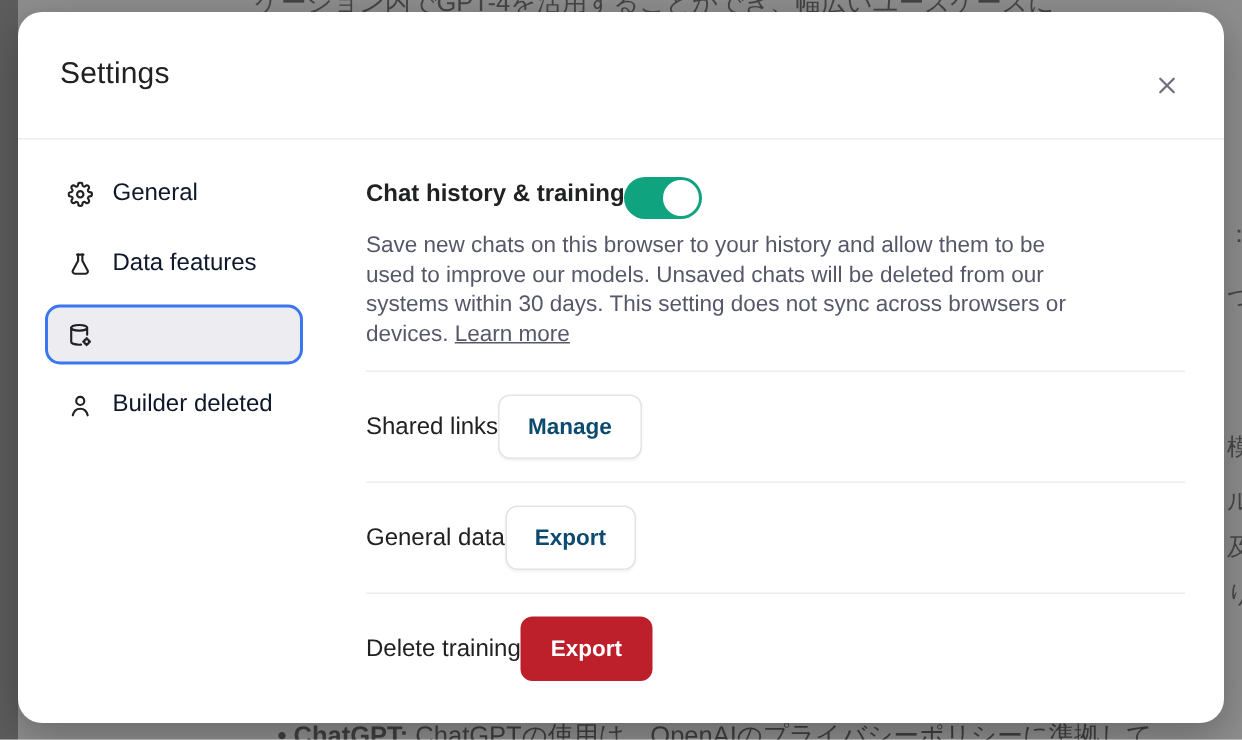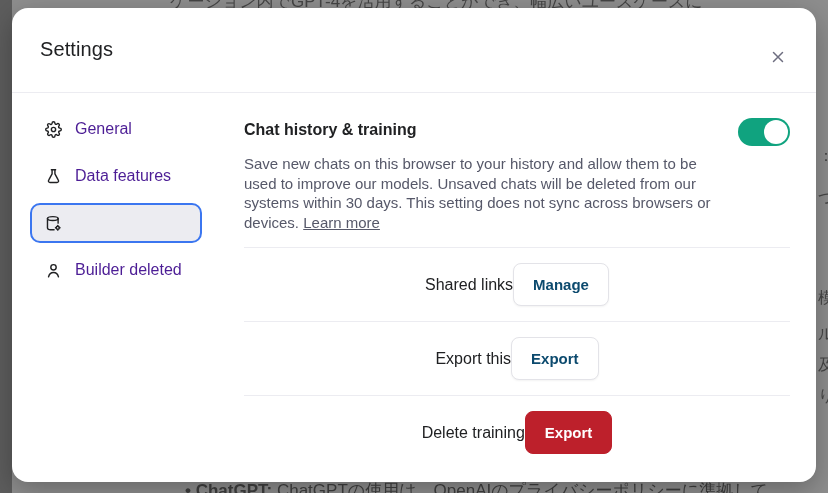--- a/index.html
+++ b/index.html
@@ -43,35 +43,35 @@
   }
 
   .dialog-body { display:flex; padding:0; }
 
   
   .sidebar { width:232px; padding:16px 0 0 18px; flex-shrink:0; }
   .side-item {
     display:flex; align-items:center; gap:13px;
     width:172px; height:40px; padding:0 13px;
     margin-bottom:7px; border:2px solid transparent; border-radius:10px;
-    font-size:16px; color:#4c1d95; cursor:pointer; background:transparent;
+    font-size:16px; color:#0f172a; cursor:pointer; background:transparent;
   }
   .side-item.selected { background:#ececf1; border-color:#3b76f0; }
   .side-item .icn { width:17px; height:17px; flex-shrink:0; color:#202123; display:block; }
 
   
   .content { width:546px; padding-top:25px; }
-  .section-head { display:flex; align-items:flex-start; justify-content:space-between; }
+  .section-head { display:flex; align-items:flex-start; }
   .section-title { font-size:16px; font-weight:600; color:#202123; padding-top:3px; }
   .section-desc {
     margin-top:8px; width:482px; font-size:15px; line-height:19.5px; color:#565869;
   }
   .learn-more { color:#565869; text-decoration:underline; cursor:pointer; }
   .divider { height:1px; background:#ececf1; margin-top:15px; }
-  .row { display:flex; align-items:center; justify-content:center; height:73px; }
+  .row { display:flex; align-items:center; justify-content:flex-start; height:73px; }
   .row-label { font-size:16px; color:#202123; }
 
   .btn {
     font-family:"Liberation Sans", sans-serif;
     font-size:15px; font-weight:600; border-radius:8px; cursor:pointer;
     padding:11px 19px; line-height:1.3;
   }
   .btn.secondary {
     background:#ffffff; color:#0c4a6e; border:1px solid #e3e3e8;
     box-shadow:0 1px 2px rgba(0,0,0,.05);
@@ -162,21 +162,21 @@
       <div class="divider"></div>
 
       <div class="row">
         <span class="row-label">Shared links</span>
         <button class="btn secondary">Manage</button>
       </div>
 
       <div class="divider" style="margin-top:0;"></div>
 
       <div class="row">
-        <span class="row-label">Export this</span>
+        <span class="row-label">General data</span>
         <button class="btn secondary">Export</button>
       </div>
 
       <div class="divider" style="margin-top:0;"></div>
 
       <div class="row">
         <span class="row-label">Delete training</span>
         <button class="btn danger">Export</button>
       </div>
 

